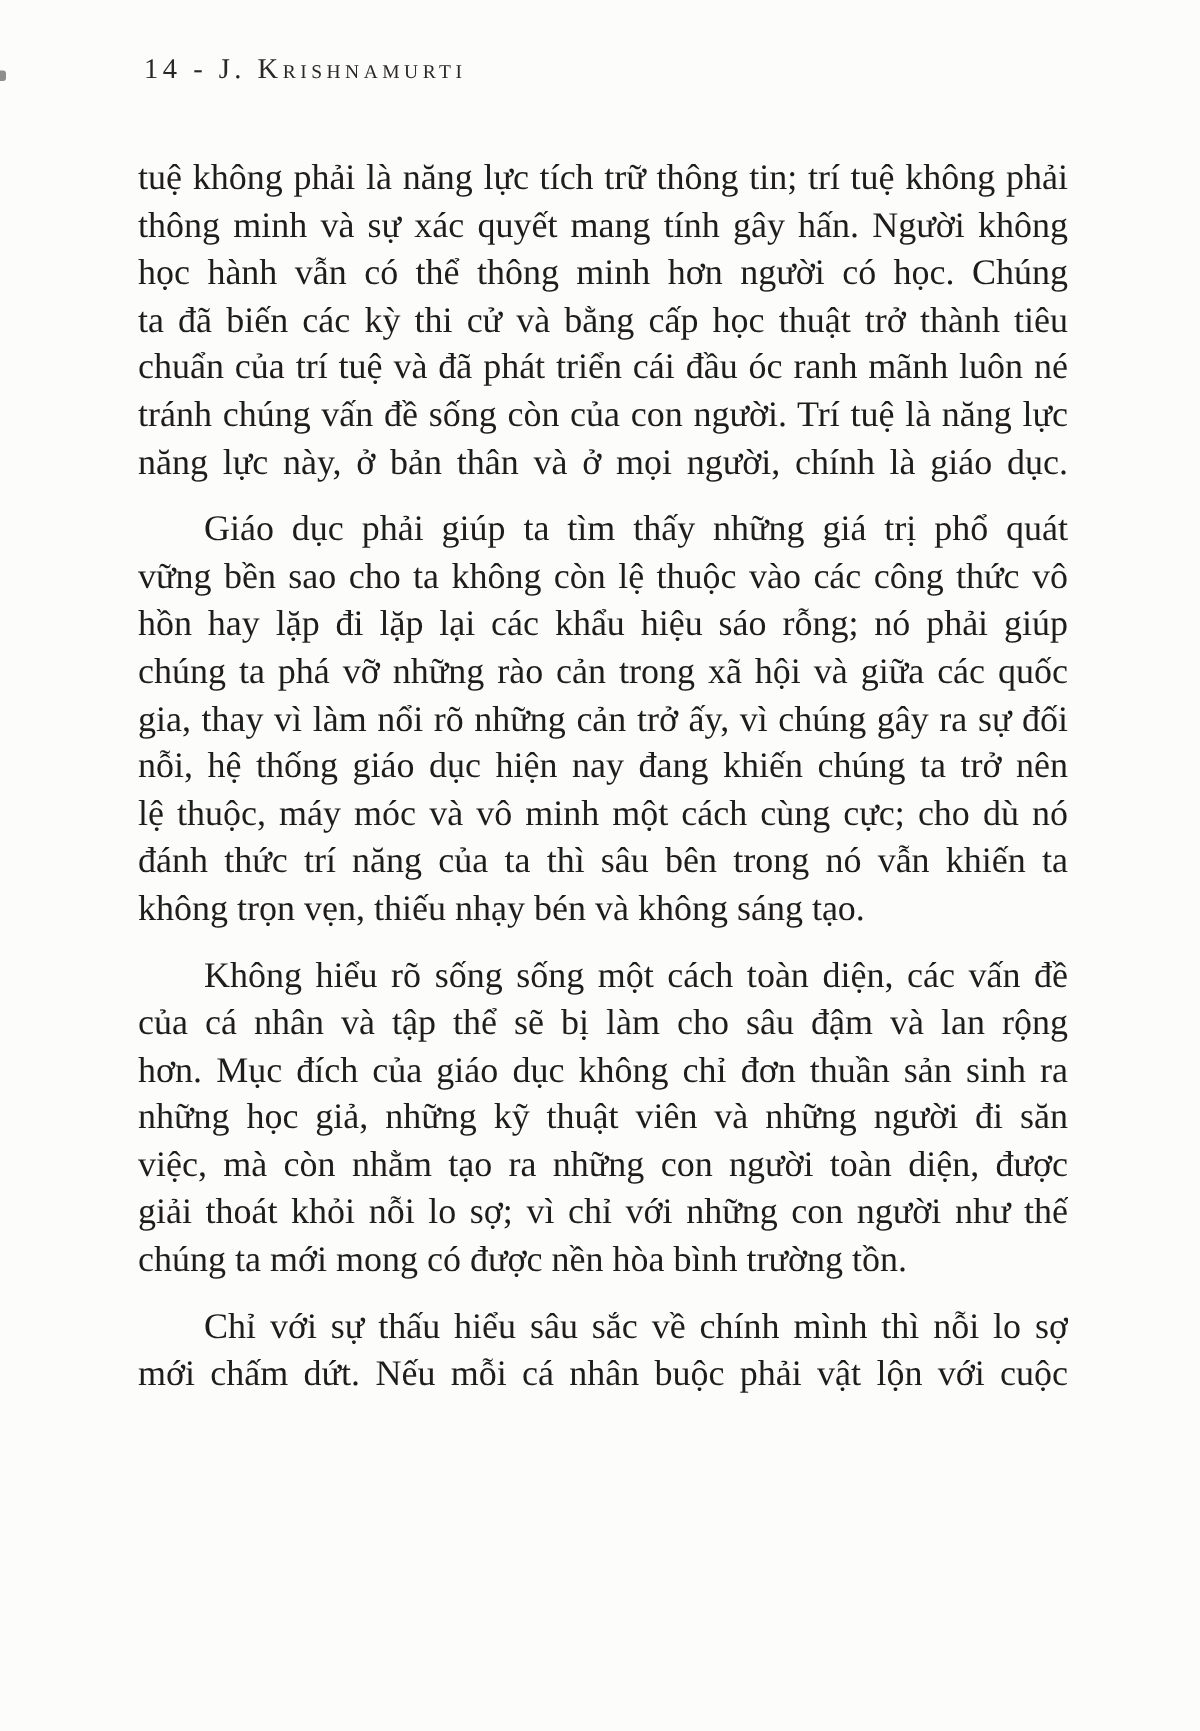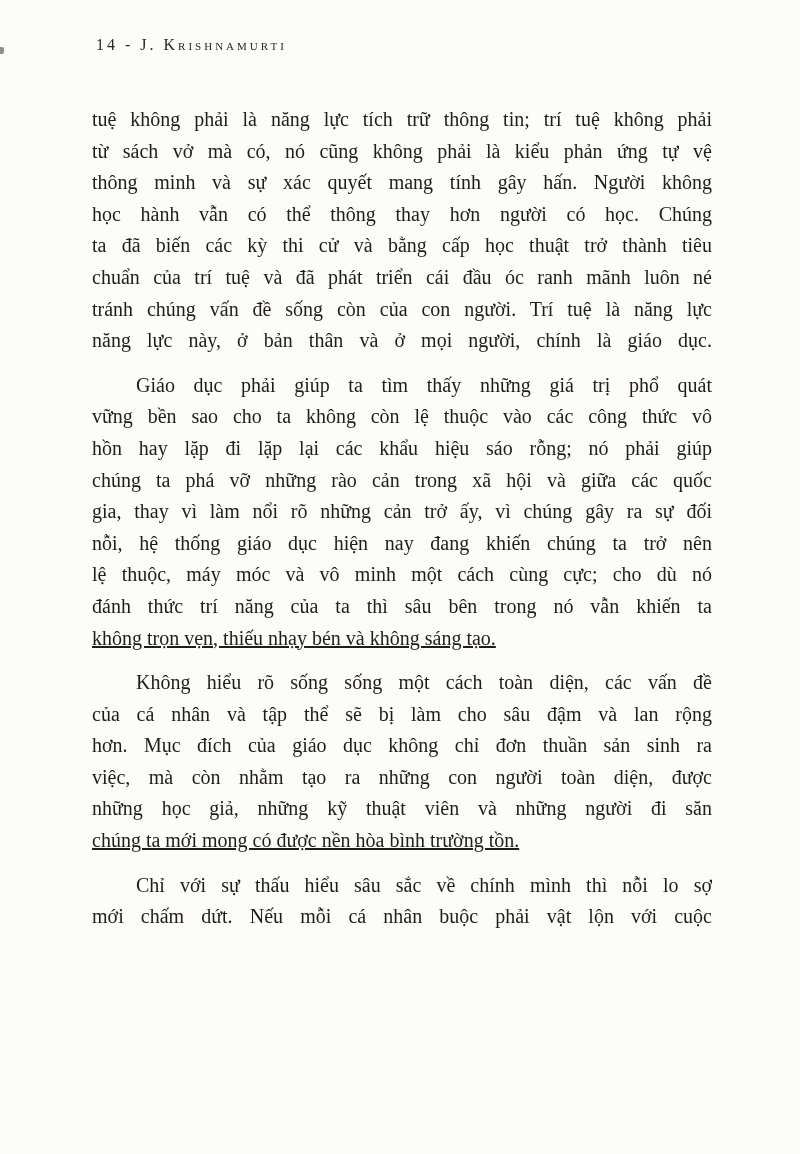--- a/index.html
+++ b/index.html
@@ -16,52 +16,51 @@
     overflow: hidden;
   }
   .page {
     position: absolute;
     inset: 0;
   }
   .running-header {
     position: absolute;
     left: 96px;
     top: 36px;
-    font-size: 16px;
+    font-size: 19px;
     font-variant: small-caps;
     letter-spacing: 3px;
     color: #2a2825;
   }
   .text-block {
     position: absolute;
     left: 92px;
     top: 104px;
     width: 620px;
   }
   .paragraph {
     margin: 0 0 13px 0;
   }
   .line {
     height: 31.6px;
     line-height: 31.6px;
-    font-size: 20px;
+    font-size: 24px;
     overflow: hidden;
     text-align: justify;
     white-space: normal;
   }
   
   .line::after {
     content: "";
     display: inline-block;
     width: 100%;
     height: 0;
   }
   .line.last {
     text-align: left;
-    text-decoration: underline;
   }
   .line.last::after {
     content: none;
   }
   .line.indent {
     text-indent: 44px;
   }
   .scan-artifact {
     position: absolute;
     left: 0;
@@ -75,45 +74,45 @@
 </style>
 </head>
 <body>
 
 <div class="page">
   <div class="scan-artifact"></div>
   <div class="running-header">14 - J. Krishnamurti</div>
   <div class="text-block">
       <div class="paragraph">
         <div class="line">tuệ không phải là năng lực tích trữ thông tin; trí tuệ không phải</div>
-        <div class="line">từ sách vở mà có, nó cũng không phải là kiểu phản ứng tự vệ</div>
         <div class="line">thông minh và sự xác quyết mang tính gây hấn. Người không</div>
-        <div class="line">học hành vẫn có thể thông thay hơn người có học. Chúng</div>
+        <div class="line">học hành vẫn có thể thông minh hơn người có học. Chúng</div>
         <div class="line">ta đã biến các kỳ thi cử và bằng cấp học thuật trở thành tiêu</div>
         <div class="line">chuẩn của trí tuệ và đã phát triển cái đầu óc ranh mãnh luôn né</div>
         <div class="line">tránh chúng vấn đề sống còn của con người. Trí tuệ là năng lực</div>
         <div class="line">năng lực này, ở bản thân và ở mọi người, chính là giáo dục.</div>
       </div>
       <div class="paragraph">
         <div class="line indent">Giáo dục phải giúp ta tìm thấy những giá trị phổ quát</div>
         <div class="line">vững bền sao cho ta không còn lệ thuộc vào các công thức vô</div>
         <div class="line">hồn hay lặp đi lặp lại các khẩu hiệu sáo rỗng; nó phải giúp</div>
         <div class="line">chúng ta phá vỡ những rào cản trong xã hội và giữa các quốc</div>
         <div class="line">gia, thay vì làm nổi rõ những cản trở ấy, vì chúng gây ra sự đối</div>
         <div class="line">nỗi, hệ thống giáo dục hiện nay đang khiến chúng ta trở nên</div>
         <div class="line">lệ thuộc, máy móc và vô minh một cách cùng cực; cho dù nó</div>
         <div class="line">đánh thức trí năng của ta thì sâu bên trong nó vẫn khiến ta</div>
         <div class="line last">không trọn vẹn, thiếu nhạy bén và không sáng tạo.</div>
       </div>
       <div class="paragraph">
         <div class="line indent">Không hiểu rõ sống sống một cách toàn diện, các vấn đề</div>
         <div class="line">của cá nhân và tập thể sẽ bị làm cho sâu đậm và lan rộng</div>
         <div class="line">hơn. Mục đích của giáo dục không chỉ đơn thuần sản sinh ra</div>
+        <div class="line">những học giả, những kỹ thuật viên và những người đi săn</div>
         <div class="line">việc, mà còn nhằm tạo ra những con người toàn diện, được</div>
-        <div class="line">những học giả, những kỹ thuật viên và những người đi săn</div>
+        <div class="line">giải thoát khỏi nỗi lo sợ; vì chỉ với những con người như thế</div>
         <div class="line last">chúng ta mới mong có được nền hòa bình trường tồn.</div>
       </div>
       <div class="paragraph">
         <div class="line indent">Chỉ với sự thấu hiểu sâu sắc về chính mình thì nỗi lo sợ</div>
         <div class="line">mới chấm dứt. Nếu mỗi cá nhân buộc phải vật lộn với cuộc</div>
       </div>
     </div>
 </div>
 
 </body></html>

